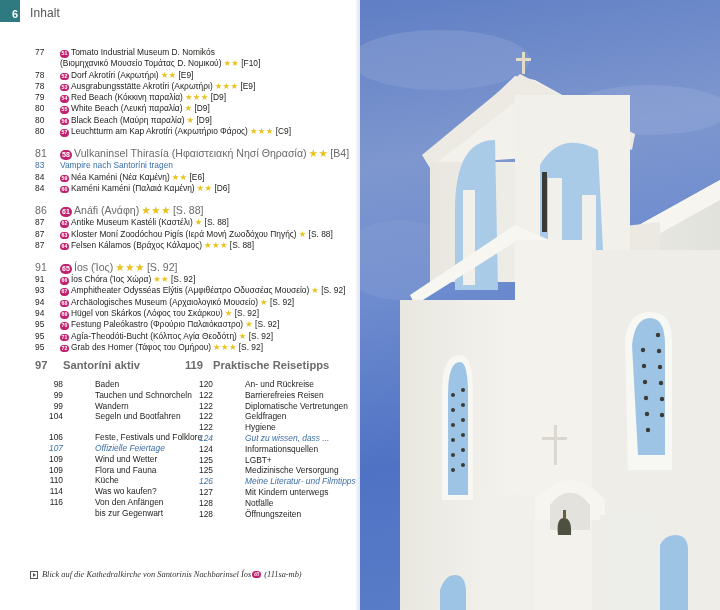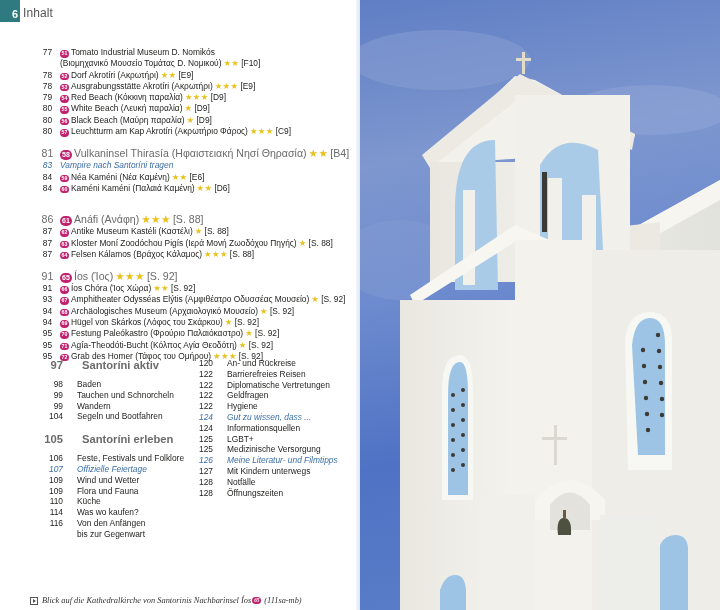--- a/index.html
+++ b/index.html
@@ -6,52 +6,52 @@
   html, body { width: 720px; height: 610px; overflow: hidden; background: #ffffff; }
   body { position: relative; font-family: "Liberation Sans", "DejaVu Sans", sans-serif; color: #1d1d1b; }
 
   
   .page-left { position: absolute; left: 0; top: 0; width: 356px; height: 610px; background: #fff; }
   .gutter { position: absolute; left: 356px; top: 0; width: 4px; height: 610px; background: linear-gradient(90deg, #f4f6fb, #dfe6f2); }
 
   .header { position: absolute; left: 0; top: 0; height: 22px; display: flex; align-items: stretch; }
   .header-bar { width: 20px; height: 22px; background: #2e7a80; display: flex; align-items: flex-end; justify-content: flex-end; padding: 0 2px 2px 0; }
   .header-bar span { color: #fff; font-weight: bold; font-size: 11px; line-height: 12px; }
-  .header-title { align-self: flex-end; margin-left: 3px; padding-bottom: 2px; font-size: 12px; color: #555; letter-spacing: 0.1px; }
+  .header-title { align-self: flex-end; margin-left: 10px; padding-bottom: 2px; font-size: 12px; color: #555; letter-spacing: 0.1px; }
 
   .toc { position: absolute; left: 35px; top: 47px; width: 320px; font-size: 8.4px; line-height: 11.3px; }
   .row { display: flex; white-space: nowrap; }
-  .row .pg { width: 25px; flex: none; text-align: center; }
+  .row .pg { width: 25px; flex: none; }
   .row .txt { flex: none; }
-  .row.italic .pg, .row.italic .txt { font-style: italic; color: #3a6ea6; }
+  .row.italic .pg, .row.italic .txt { color: #3a6ea6; }
   .row.head { font-size: 10.6px; line-height: 14px; color: #6b6b6b; margin-top: 8px; }
   .row.head .pg { color: #6b6b6b; }
   .row.cont .pg { visibility: hidden; }
 
   .badge { display: inline-block; width: 9px; height: 7.5px; border-radius: 4px; background: #c0226e; color: #fff; font-size: 5.2px; font-weight: bold; line-height: 7.5px; text-align: center; vertical-align: 0px; margin-right: 2px; }
   .row.head .badge { width: 12px; height: 10px; line-height: 10px; font-size: 7px; border-radius: 5px; }
   .stars { color: #e8c21c; letter-spacing: 0.4px; margin: 0 2px; }
   .grid-ref { color: #1d1d1b; }
   .row.head .grid-ref { color: #6b6b6b; }
 
   .two-col { position: absolute; top: 358px; left: 35px; width: 320px; }
   .col { position: absolute; top: 0; width: 160px; font-size: 8.4px; line-height: 10.8px; }
   .col.left { left: 0; }
   .col.right { left: 150px; width: 170px; }
   .col .sec-head { display: flex; font-size: 11.2px; font-weight: bold; color: #6b6b6b; line-height: 14px; margin-bottom: 7px; }
-  .col .sec-head .pg { width: 28px; text-align: right; padding-right: 0; flex: none; }
-  .col .sec-head .t { margin-left: 19px; }
+  .col .sec-head .pg { width: 28px; padding-right: 0; flex: none; }
+  .col .sec-head .t { }
   .col .item { display: flex; white-space: nowrap; }
   .col .item .pg { width: 28px; text-align: right; flex: none; }
-  .col .item .t { margin-left: 14px; }
+  .col .item .t { margin-left: 32px; }
   .col .item.italic .pg, .col .item.italic .t { font-style: italic; color: #3a6ea6; }
   .col .item.cont .pg { visibility: hidden; }
   .col .spacer { height: 10px; }
 
-  .caption { position: absolute; left: 30px; top: 596px; font-family: "Liberation Serif", "DejaVu Serif", serif; font-style: italic; font-size: 8.4px; color: #333; white-space: nowrap; display: flex; align-items: center; }
+  .caption { position: absolute; left: 30px; top: 570px; font-family: "Liberation Serif", "DejaVu Serif", serif; font-style: italic; font-size: 8.4px; color: #333; white-space: nowrap; display: flex; align-items: center; }
   .cap-icon { display: inline-block; width: 8px; height: 8px; border: 1px solid #555; margin-right: 4px; position: relative; }
   .cap-icon::after { content: ""; position: absolute; left: 2px; top: 1.3px; border-left: 3px solid #555; border-top: 2px solid transparent; border-bottom: 2px solid transparent; }
 
   
   .photo { position: absolute; left: 360px; top: 0; width: 360px; height: 610px; overflow: hidden;
     background: linear-gradient(170deg, #5f7ec4 0%, #7e97cf 25%, #6d8bce 45%, #4f72c4 70%, #5d80c9 100%); }
   .photo svg { position: absolute; left: 0; top: 0; }
 </style>
 </head>
 <body>
@@ -106,21 +106,21 @@
         <span class="txt"><span>Vampire nach Santoríni tragen</span></span>
       </div>
       <div class="row">
         <span class="pg">84</span>
         <span class="txt"><span class="badge">59</span><span>Néa Kaméni (Νέα Καμένη)</span><span class="stars">★★</span><span class="grid-ref">[E6]</span></span>
       </div>
       <div class="row">
         <span class="pg">84</span>
         <span class="txt"><span class="badge">60</span><span>Kaméni Kaméni (Παλαιά Καμένη)</span><span class="stars">★★</span><span class="grid-ref">[D6]</span></span>
       </div>
-      <div class="row head" style="margin-top: 18px;">
+      <div class="row head" style="margin-top: 9px;">
         <span class="pg">86</span>
         <span class="txt"><span class="badge">61</span><span>Anáfi (Ανάφη)</span><span class="stars">★★★</span><span class="grid-ref">[S. 88]</span></span>
       </div>
       <div class="row">
         <span class="pg">87</span>
         <span class="txt"><span class="badge">62</span><span>Antike Museum Kastéli (Καστέλι)</span><span class="stars">★</span><span class="grid-ref">[S. 88]</span></span>
       </div>
       <div class="row">
         <span class="pg">87</span>
         <span class="txt"><span class="badge">63</span><span>Kloster Moní Zoodóchou Pigís (Ιερά Μονή Ζωοδόχου Πηγής)</span><span class="stars">★</span><span class="grid-ref">[S. 88]</span></span>
@@ -179,24 +179,20 @@
         </div>
         <div class="item">
           <span class="pg">99</span>
           <span class="t">Wandern</span>
         </div>
         <div class="item">
           <span class="pg">104</span>
           <span class="t">Segeln und Bootfahren</span>
         </div>
         <div class="spacer"></div>
-        <div class="sec-head">
-          <span class="pg">105</span>
-          <span class="t">Santoríni erleben</span>
-        </div>
         <div class="item">
           <span class="pg">106</span>
           <span class="t">Feste, Festivals und Folklore</span>
         </div>
         <div class="item italic">
           <span class="pg">107</span>
           <span class="t">Offizielle Feiertage</span>
         </div>
         <div class="item">
           <span class="pg">109</span>
@@ -217,20 +213,24 @@
         <div class="item">
           <span class="pg">116</span>
           <span class="t">Von den Anfängen</span>
         </div>
         <div class="item cont">
           <span class="pg">000</span>
           <span class="t">bis zur Gegenwart</span>
         </div>
       </div>
     <div class="col right" id="col-right">
+        <div class="sec-head">
+          <span class="pg">119</span>
+          <span class="t">Praktische Reisetipps</span>
+        </div>
         <div class="item">
           <span class="pg">120</span>
           <span class="t">An- und Rückreise</span>
         </div>
         <div class="item">
           <span class="pg">122</span>
           <span class="t">Barrierefreies Reisen</span>
         </div>
         <div class="item">
           <span class="pg">122</span>

